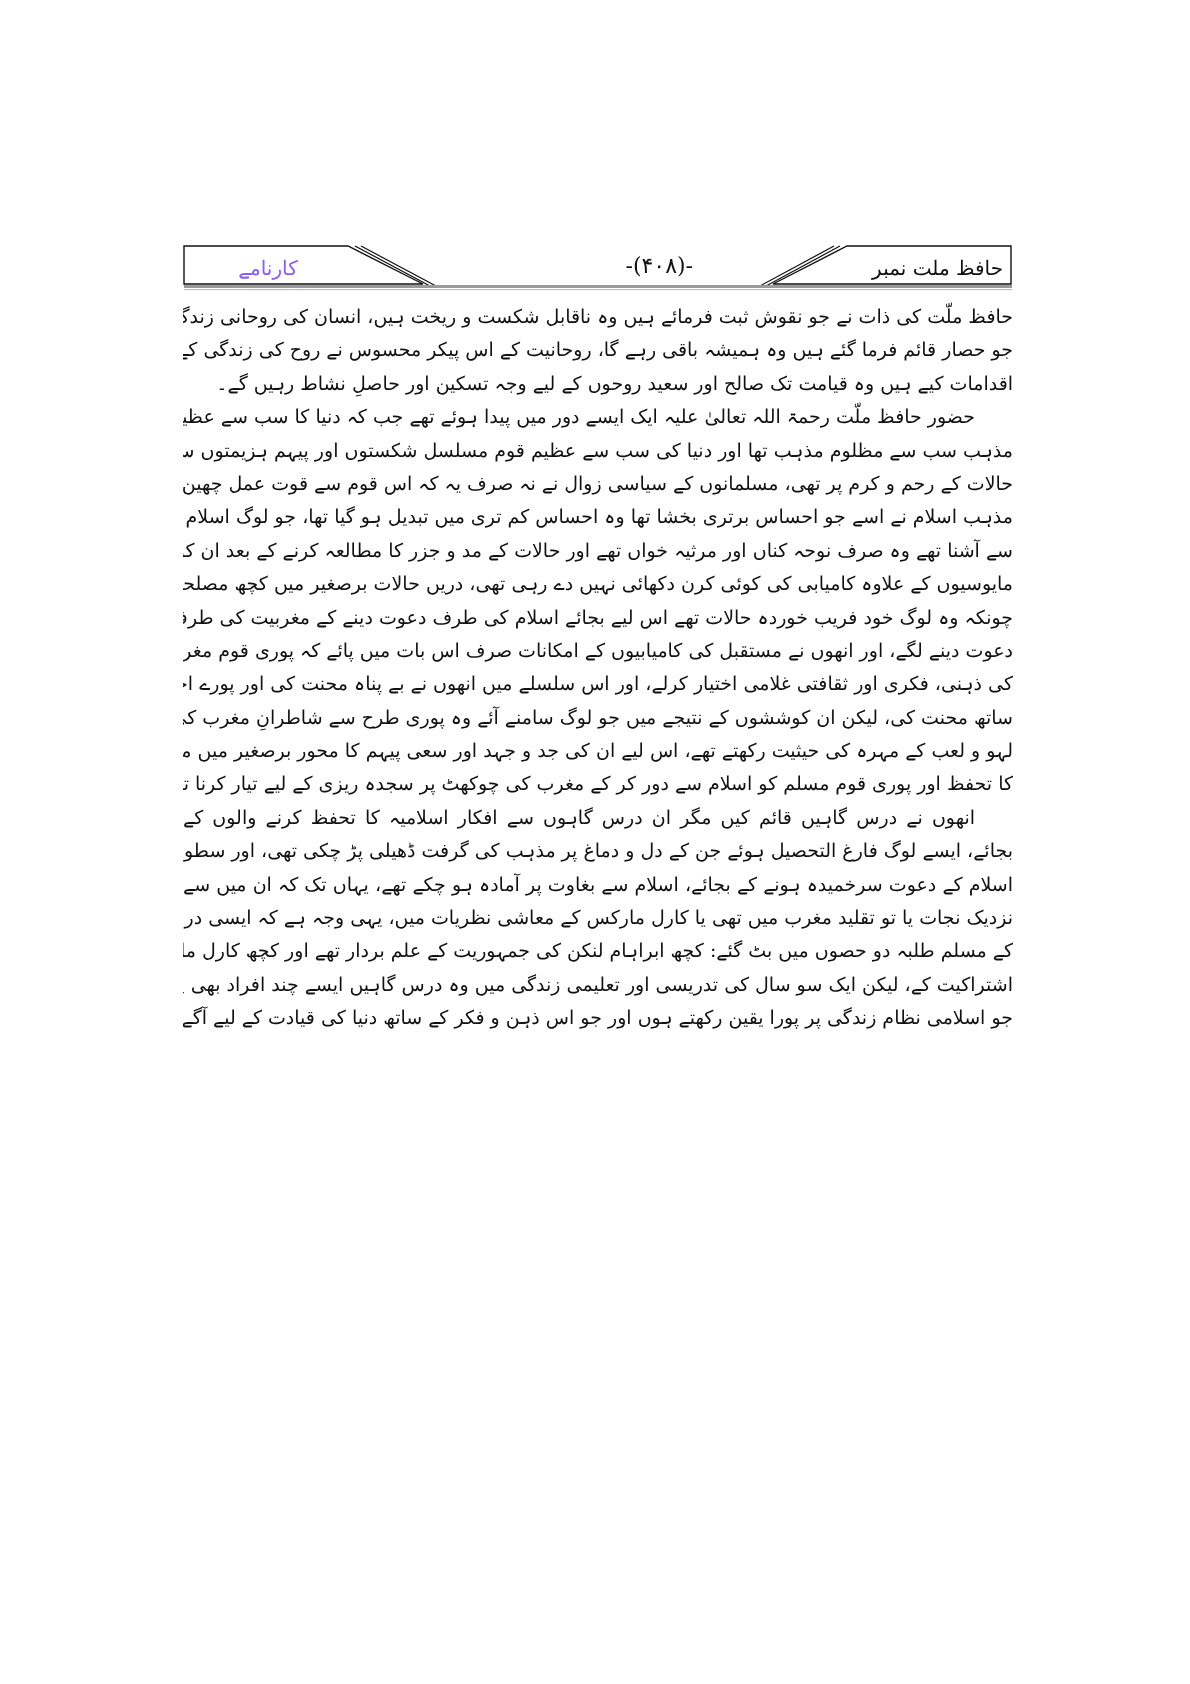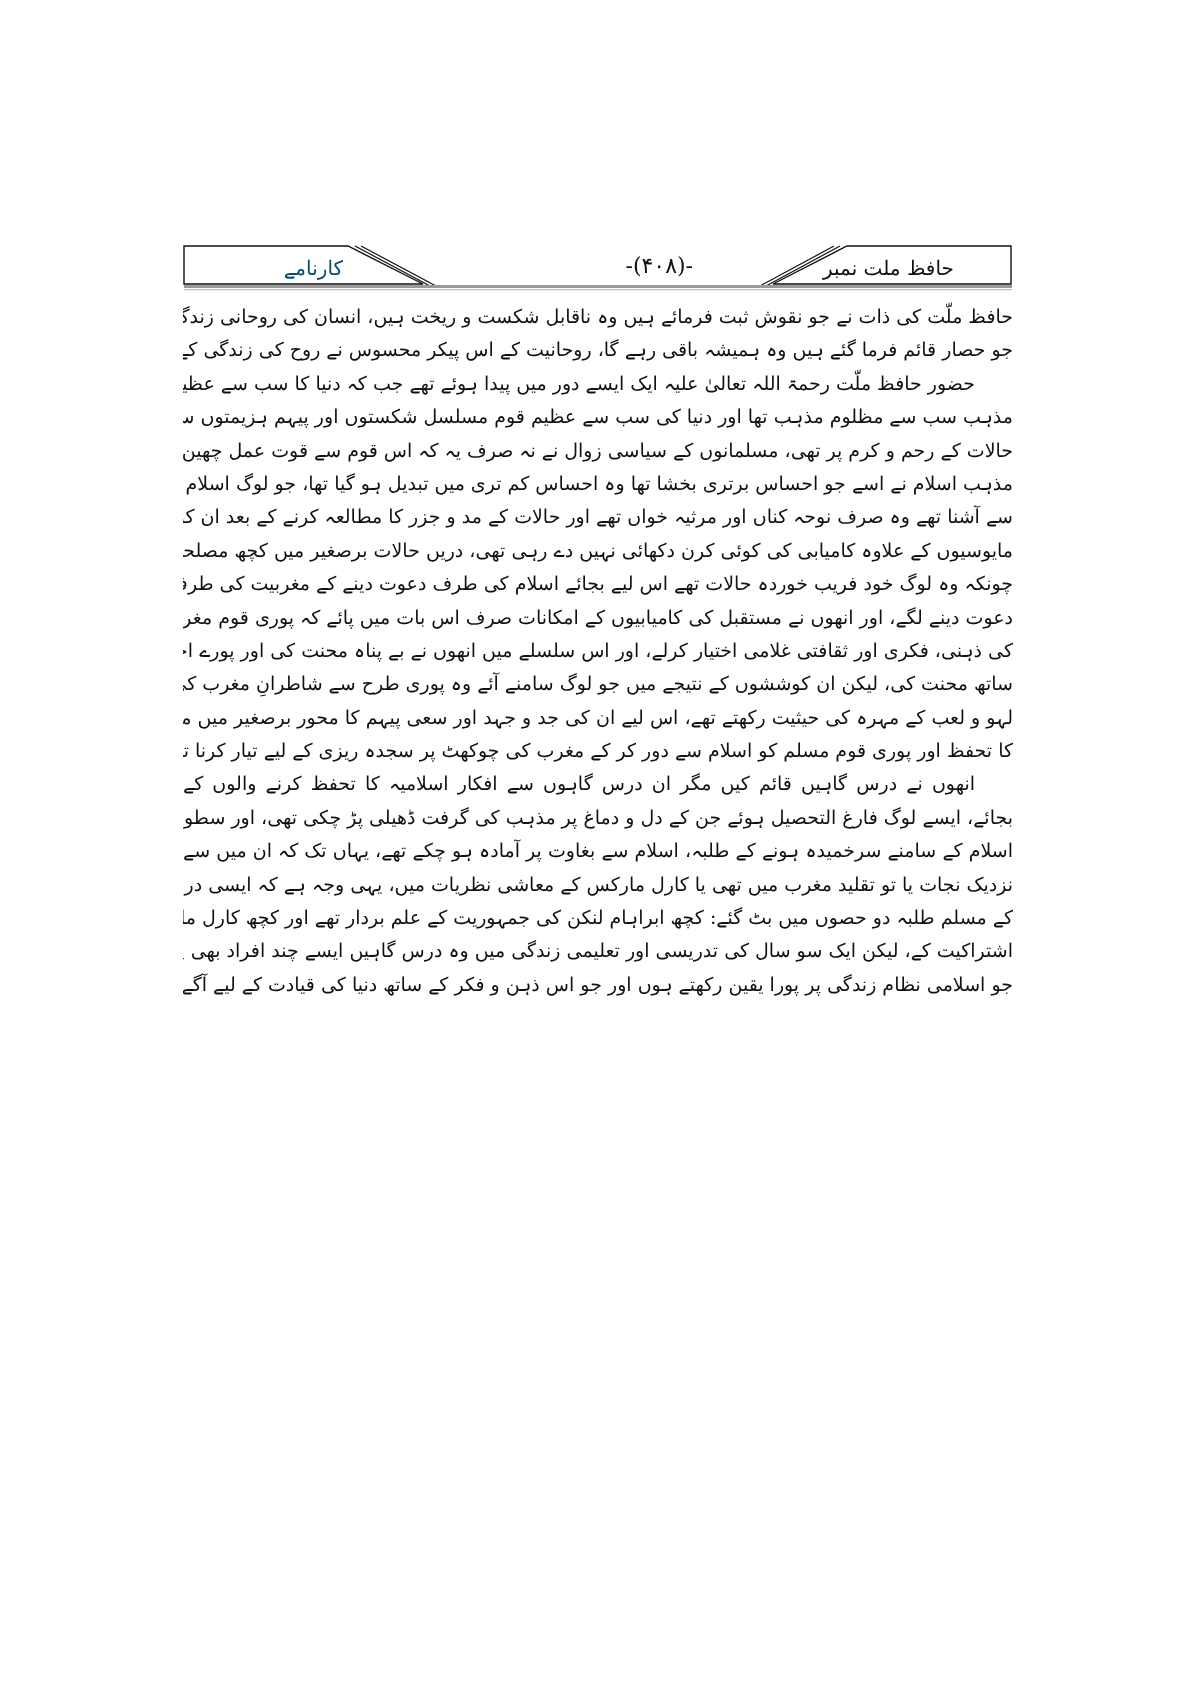--- a/index.html
+++ b/index.html
@@ -1,28 +1,28 @@
 <!DOCTYPE html>
 <html><head>
   <meta charset="utf-8">
   <style>
     html, body { margin: 0; padding: 0; background: #ffffff; }
     body { width: 1190px; height: 1684px; position: relative; overflow: hidden; }
     .page { position: absolute; left: 0; top: 0; width: 1190px; height: 1684px; background: #fff; }
     .header { position: absolute; left: 183px; top: 244px; width: 830px; height: 48px; }
     .header svg { position: absolute; left: 0; top: 0; }
     .hdr-left-text { position: absolute; left: 10px; top: 8px; width: 150px; height: 32px;
-      font-family: "DejaVu Serif", serif; font-size: 20px; line-height: 32px; color: #0c4a6e;
-      direction: rtl; text-align: right; unicode-bidi: plaintext; }
+      font-family: "DejaVu Serif", serif; font-size: 20px; line-height: 32px; color: #8b5cf6;
+      direction: rtl; text-align: center; unicode-bidi: plaintext; }
     .hdr-center-text { position: absolute; left: 320px; top: 4px; width: 190px; height: 36px;
       font-family: "DejaVu Serif", serif; font-size: 22px; line-height: 36px; color: #111;
       text-align: right; direction: ltr; }
     .hdr-right-text { position: absolute; right: 10px; top: 8px; width: 180px; height: 32px;
       font-family: "DejaVu Serif", serif; font-size: 20px; line-height: 32px; color: #111;
-      direction: rtl; text-align: left; }
+      direction: rtl; text-align: right; }
     .body-text { position: absolute; left: 183px; top: 300px; width: 830px;
       font-family: "DejaVu Serif", serif; font-size: 19px; color: #111; direction: rtl; }
     .line { height: 33.4px; line-height: 33.4px; white-space: nowrap; text-align: justify;
       text-align-last: justify; overflow: hidden; }
     .line.indent { padding-right: 38px; }
     .line.last { text-align-last: right; }
   </style>
 </head>
 <body>
 
@@ -48,39 +48,40 @@
     </svg>
     <div class="hdr-left-text">کارنامے</div>
     <div class="hdr-center-text">-(۴۰۸)-</div>
     <div class="hdr-right-text">حافظ ملت نمبر</div>
   </div>
 
   <div class="body-text">
     <div>
       <div class="line">حافظ ملّت کی ذات نے جو نقوش ثبت فرمائے ہیں وہ ناقابل شکست و ریخت ہیں، انسان کی روحانی زندگی کے گرد</div>
       <div class="line">جو حصار قائم فرما گئے ہیں وہ ہمیشہ باقی رہے گا، روحانیت کے اس پیکر محسوس نے روح کی زندگی کے لیے جو لافانی</div>
+      <div class="line last">اقدامات کیے ہیں وہ قیامت تک صالح اور سعید روحوں کے لیے وجہ تسکین اور حاصلِ نشاط رہیں گے۔</div>
     </div>
     <div>
       <div class="line indent">حضور حافظ ملّت رحمۃ اللہ تعالیٰ علیہ ایک ایسے دور میں پیدا ہوئے تھے جب کہ دنیا کا سب سے عظیم</div>
       <div class="line">مذہب سب سے مظلوم مذہب تھا اور دنیا کی سب سے عظیم قوم مسلسل شکستوں اور پیہم ہزیمتوں سے عاجز آکر</div>
       <div class="line">حالات کے رحم و کرم پر تھی، مسلمانوں کے سیاسی زوال نے نہ صرف یہ کہ اس قوم سے قوت عمل چھین لی تھی بلکہ</div>
       <div class="line">مذہب اسلام نے اسے جو احساس برتری بخشا تھا وہ احساس کم تری میں تبدیل ہو گیا تھا، جو لوگ اسلام کی عظمتوں</div>
       <div class="line">سے آشنا تھے وہ صرف نوحہ کناں اور مرثیہ خواں تھے اور حالات کے مد و جزر کا مطالعہ کرنے کے بعد ان کو</div>
       <div class="line">مایوسیوں کے علاوہ کامیابی کی کوئی کرن دکھائی نہیں دے رہی تھی، دریں حالات برصغیر میں کچھ مصلحین اٹھے مگر</div>
       <div class="line">چونکہ وہ لوگ خود فریب خوردہ حالات تھے اس لیے بجائے اسلام کی طرف دعوت دینے کے مغربیت کی طرف</div>
       <div class="line">دعوت دینے لگے، اور انھوں نے مستقبل کی کامیابیوں کے امکانات صرف اس بات میں پائے کہ پوری قوم مغرب</div>
       <div class="line">کی ذہنی، فکری اور ثقافتی غلامی اختیار کرلے، اور اس سلسلے میں انھوں نے بے پناہ محنت کی اور پورے اخلاص کے</div>
       <div class="line">ساتھ محنت کی، لیکن ان کوششوں کے نتیجے میں جو لوگ سامنے آئے وہ پوری طرح سے شاطرانِ مغرب کی بساط،</div>
       <div class="line">لہو و لعب کے مہرہ کی حیثیت رکھتے تھے، اس لیے ان کی جد و جہد اور سعی پیہم کا محور برصغیر میں مغربی اقدار حیات</div>
       <div class="line last">کا تحفظ اور پوری قوم مسلم کو اسلام سے دور کر کے مغرب کی چوکھٹ پر سجدہ ریزی کے لیے تیار کرنا تھا۔</div>
     </div>
     <div>
       <div class="line indent">انھوں نے درس گاہیں قائم کیں مگر ان درس گاہوں سے افکار اسلامیہ کا تحفظ کرنے والوں کے</div>
       <div class="line">بجائے، ایسے لوگ فارغ التحصیل ہوئے جن کے دل و دماغ پر مذہب کی گرفت ڈھیلی پڑ چکی تھی، اور سطوتِ</div>
-      <div class="line">اسلام کے سامنے سرخمیدہ ہونے کے طلبہ، اسلام سے بغاوت پر آمادہ ہو چکے تھے، یہاں تک کہ ان میں سے</div>
+      <div class="line">اسلام کے دعوت سرخمیدہ ہونے کے بجائے، اسلام سے بغاوت پر آمادہ ہو چکے تھے، یہاں تک کہ ان میں سے</div>
       <div class="line">نزدیک نجات یا تو تقلید مغرب میں تھی یا کارل مارکس کے معاشی نظریات میں، یہی وجہ ہے کہ ایسی درس گاہوں</div>
       <div class="line">کے مسلم طلبہ دو حصوں میں بٹ گئے: کچھ ابراہام لنکن کی جمہوریت کے علم بردار تھے اور کچھ کارل مارکس کی</div>
       <div class="line">اشتراکیت کے، لیکن ایک سو سال کی تدریسی اور تعلیمی زندگی میں وہ درس گاہیں ایسے چند افراد بھی پیدا نہ کر سکیں</div>
       <div class="line">جو اسلامی نظام زندگی پر پورا یقین رکھتے ہوں اور جو اس ذہن و فکر کے ساتھ دنیا کی قیادت کے لیے آگے بڑھیں</div>
     </div>
   </div>
 
 </div>
 
 </body></html>

